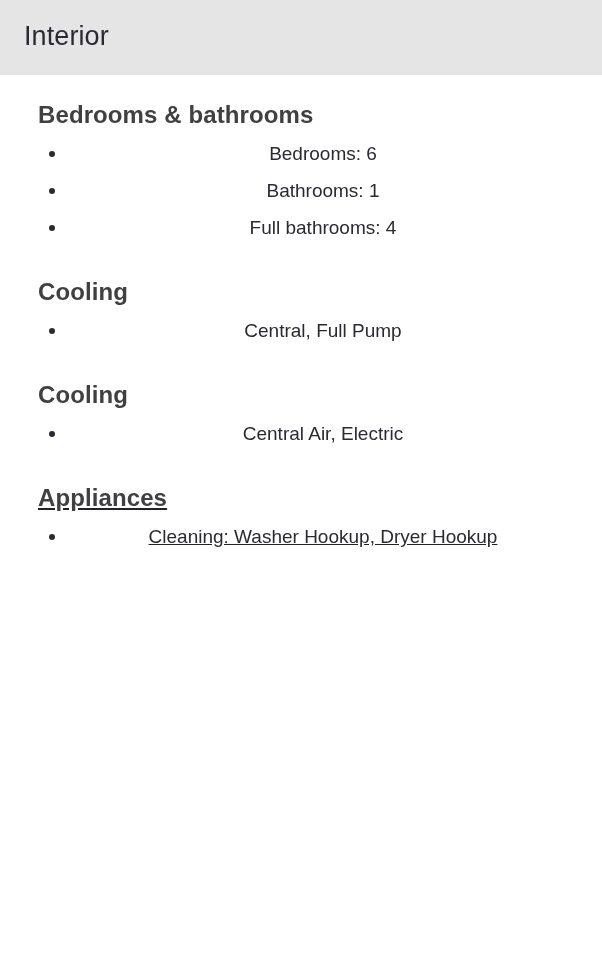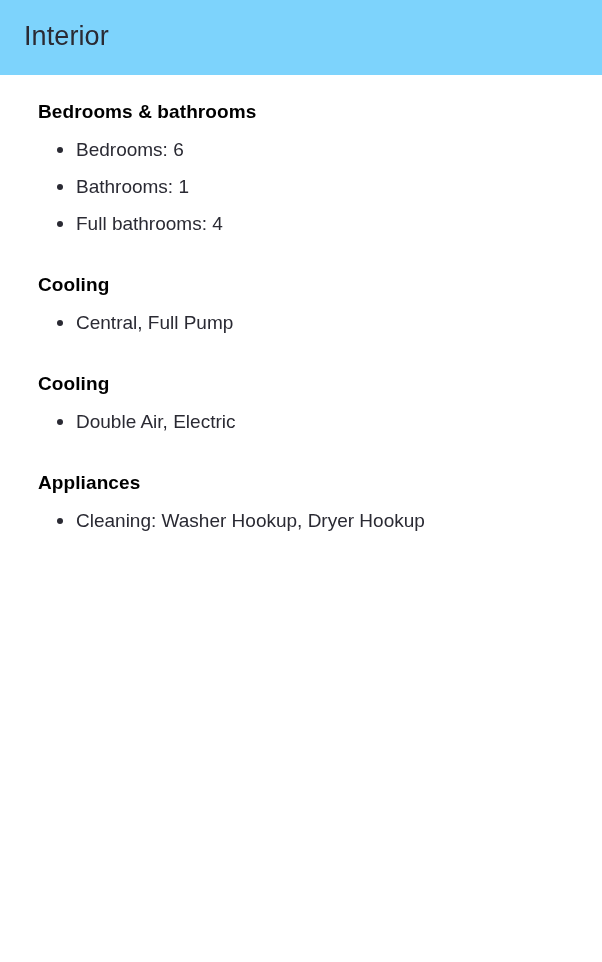--- a/index.html
+++ b/index.html
@@ -14,21 +14,21 @@
     color: #1f2226;
     overflow: hidden;
   }
   .page {
     width: 602px;
     height: 962px;
     position: relative;
     background: #ffffff;
   }
   .section-header {
-    background: #7dd3fc;
+    background: #e5e5e5;
     padding: 18px 24px 20px 24px;
     box-sizing: border-box;
     height: 75px;
     display: flex;
     align-items: center;
   }
   .section-header h1 {
     margin: 0;
     font-size: 27px;
     font-weight: 400;
@@ -37,32 +37,34 @@
   }
   .content {
     padding: 26px 24px 0 38px;
     box-sizing: border-box;
   }
   .group {
     margin-bottom: 26px;
   }
   .group:last-child {
     margin-bottom: 0;
+    text-decoration: underline;
   }
   .group-title {
-    font-size: 19px;
+    font-size: 24px;
     font-weight: bold;
-    color: #000000;
+    color: #404040;
     margin: 0 0 6px 0;
     letter-spacing: 0.1px;
   }
   ul.items {
     list-style: none;
-    margin: 8px;
+    margin: 0;
     padding: 0;
+    text-align: center;
   }
   ul.items li {
     position: relative;
     padding-left: 30px;
     font-size: 19px;
     line-height: 1.95;
     color: #2a2a33;
   }
   ul.items li::before {
     content: "";
@@ -101,21 +103,21 @@
     <div class="group heating">
       <div class="group-title">Cooling</div>
       <ul class="items">
         <li>Central, Full Pump</li>
       </ul>
     </div>
 
     <div class="group cooling">
       <div class="group-title">Cooling</div>
       <ul class="items">
-        <li>Double Air, Electric</li>
+        <li>Central Air, Electric</li>
       </ul>
     </div>
 
     <div class="group appliances">
       <div class="group-title">Appliances</div>
       <ul class="items">
         <li>Cleaning: Washer Hookup, Dryer Hookup</li>
       </ul>
     </div>
 

